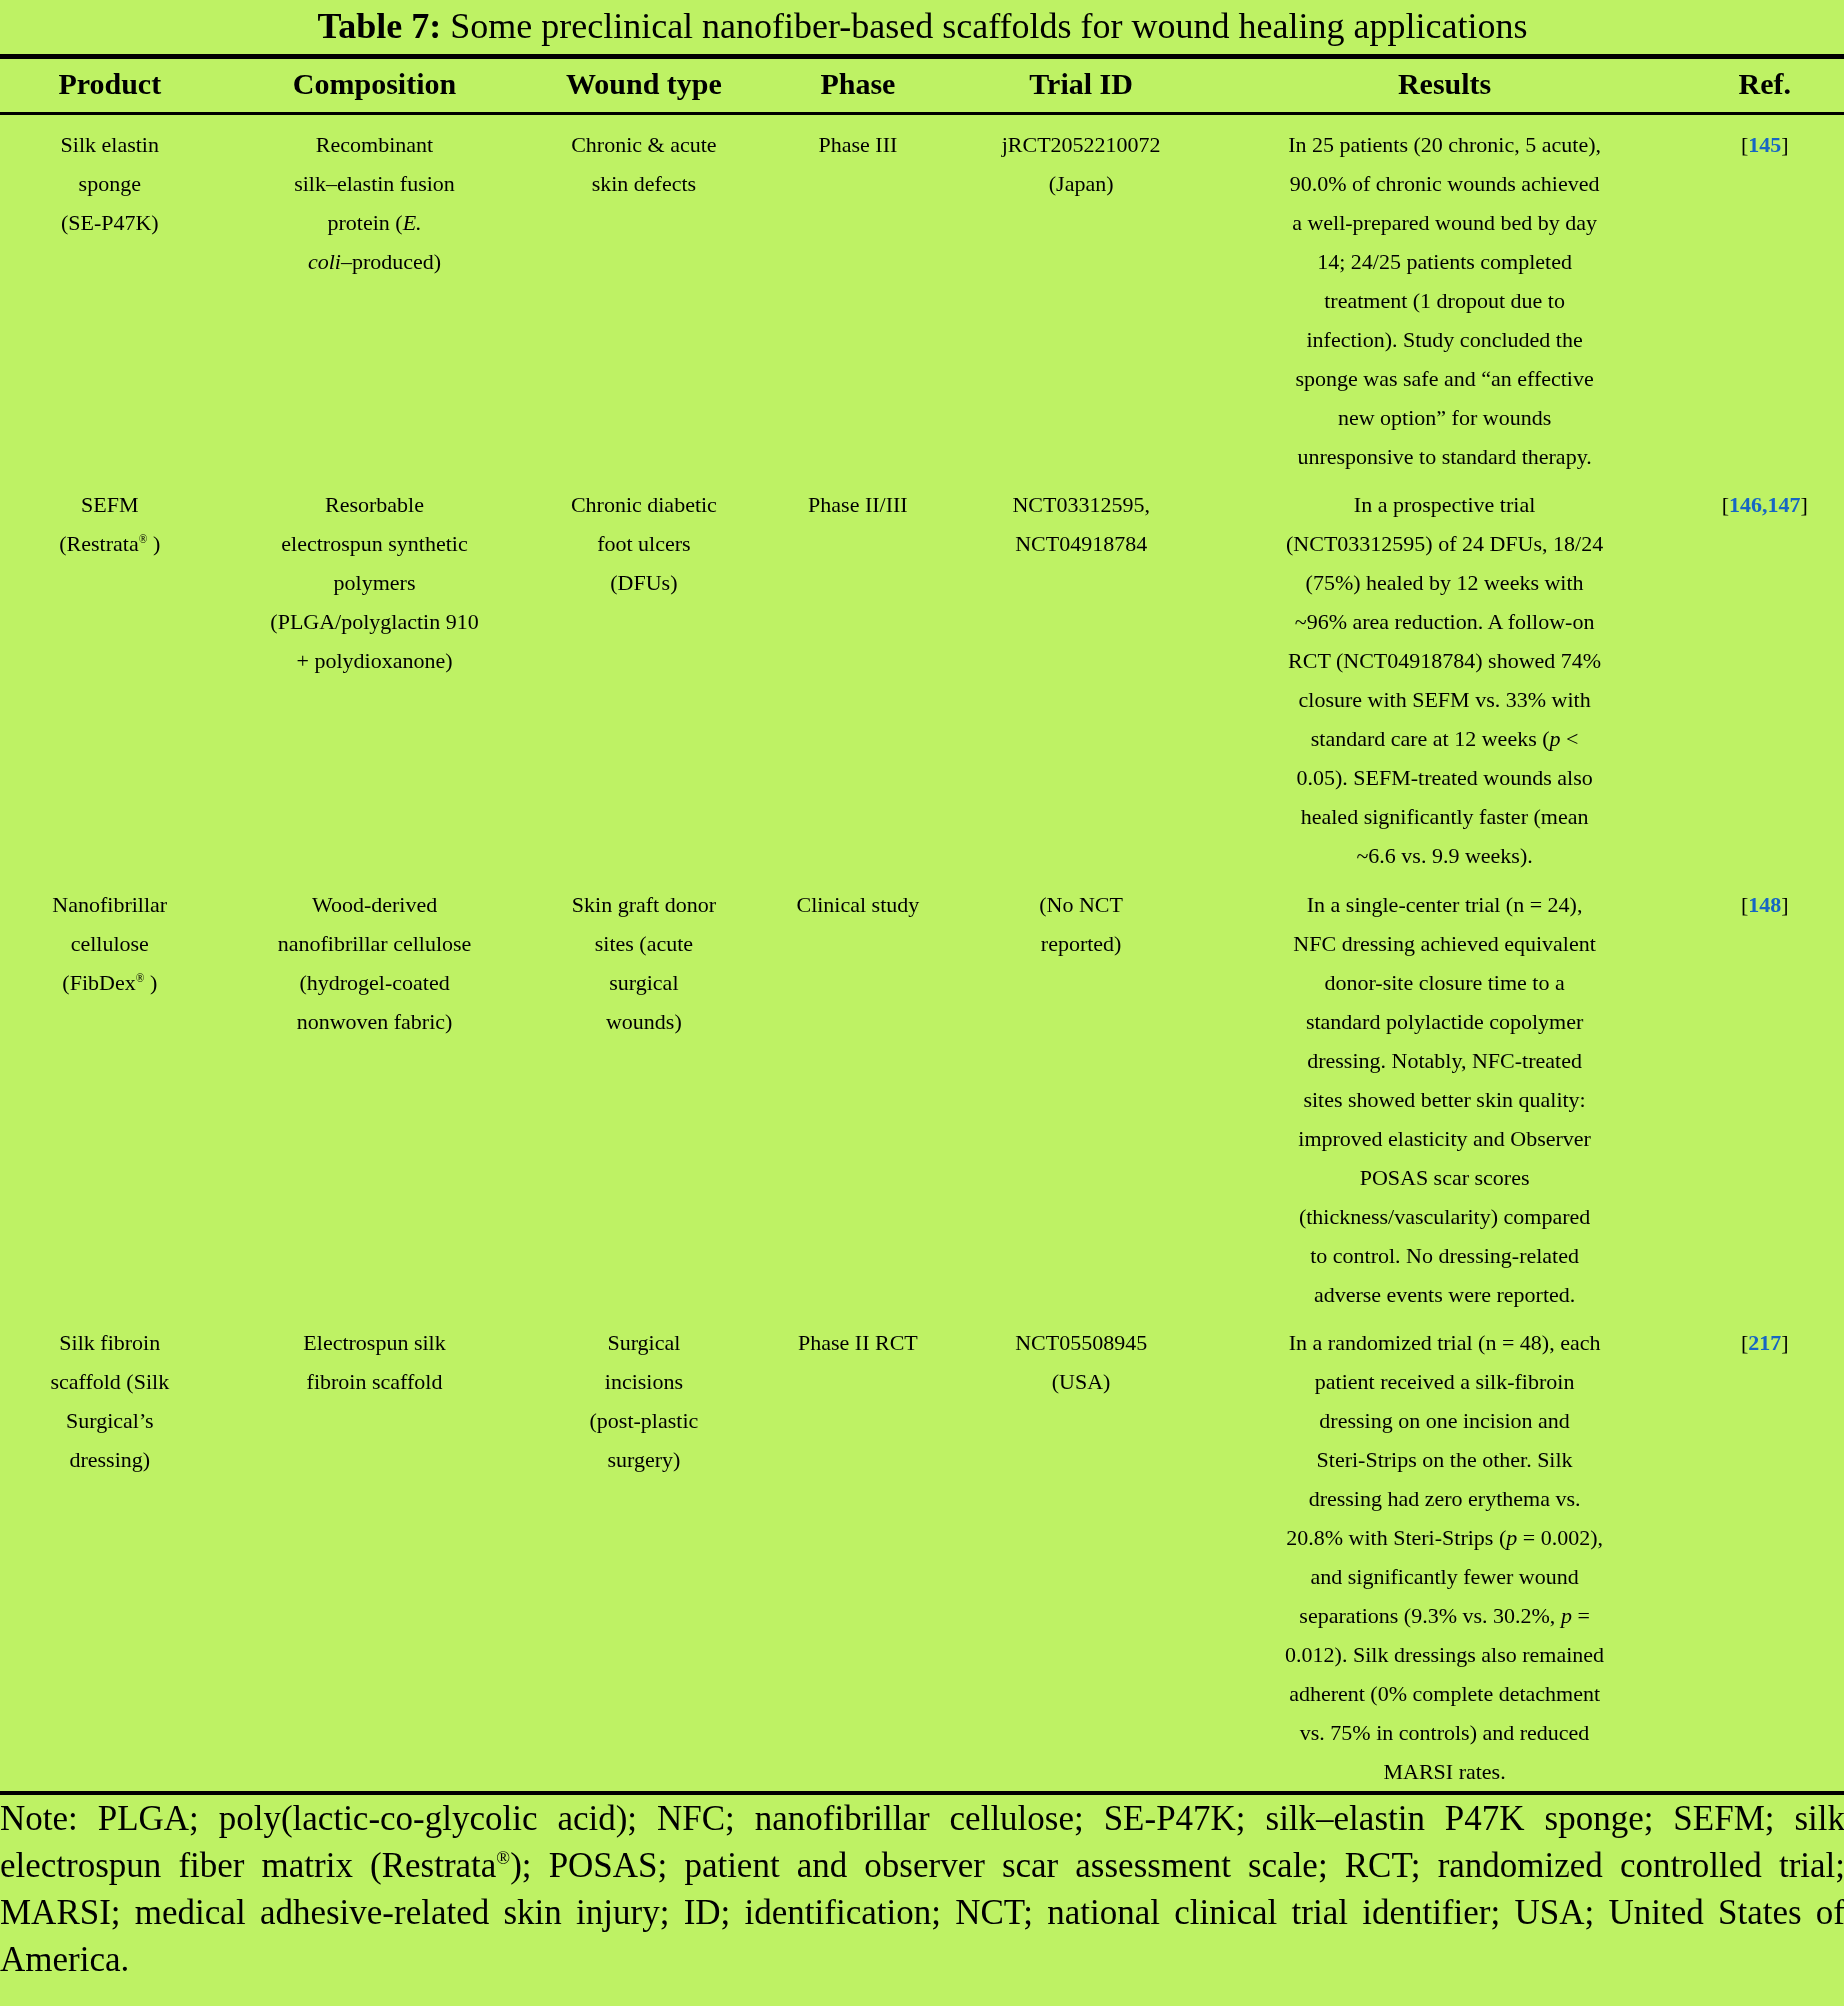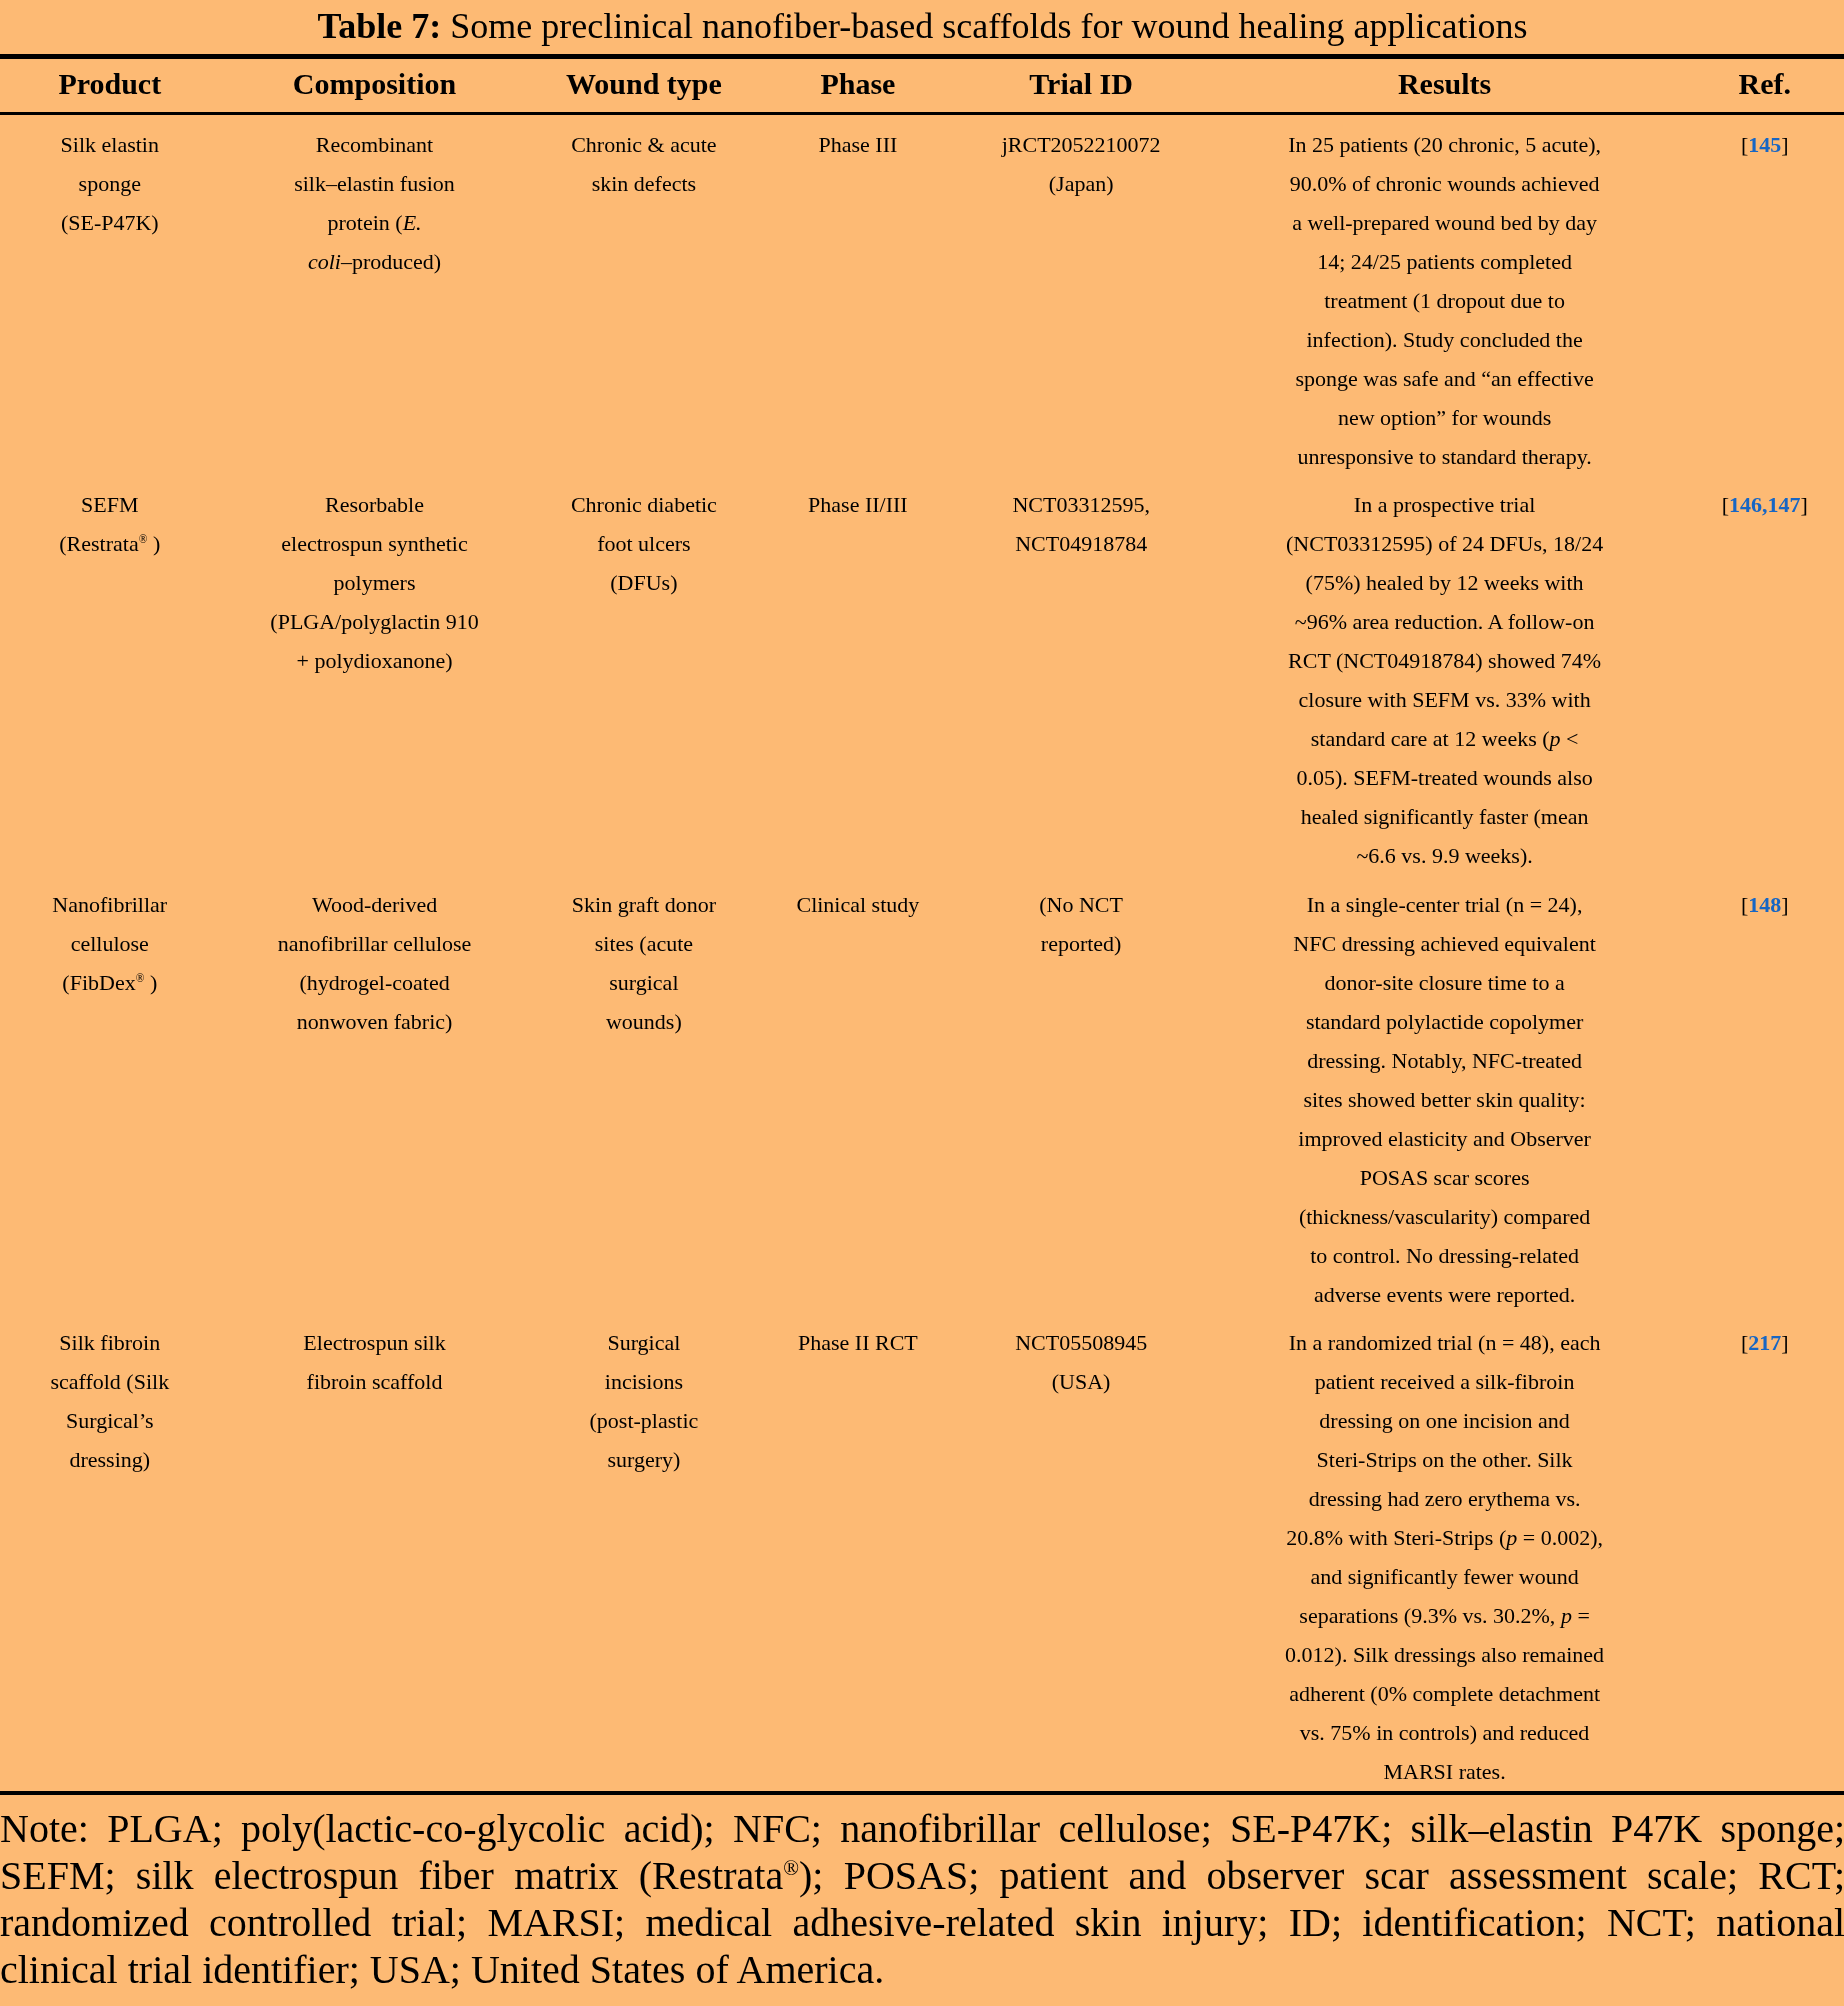--- a/index.html
+++ b/index.html
@@ -1,30 +1,30 @@
 <!DOCTYPE html>
 <html style="--link-color: #1766c4;"><head>
 <meta charset="utf-8">
 <style>
   * { margin:0; padding:0; box-sizing:border-box; }
   html, body { background:#ffffff; }
   body { color:#000; font-family:"Liberation Serif","DejaVu Serif",serif; }
-  .page { width:1845px; height:2006px; background:#fdba74; overflow:hidden; }
+  .page { width:1845px; height:2006px; background:#bef264; overflow:hidden; }
   .caption { text-align:center; font-size:36px; line-height:44px; padding-top:3.8px; }
   .caption .cap-label { font-weight:bold; }
   table.tbl { width:100%; border-collapse:collapse; table-layout:fixed; margin-top:6px;
               border-top:5.7px solid #000; border-bottom:4.8px solid #000; }
   thead th { font-weight:bold; font-size:30px; line-height:36px; padding:7.6px 3.8px 9.6px;
              text-align:center; border-bottom:3.8px solid #000; }
   tbody td { vertical-align:top; text-align:center; font-size:22px; line-height:39px;
              padding:9.6px 3.8px 0; white-space:pre-line; }
   .s-i { font-style:italic; }
   .s-sup { font-size:0.52em; vertical-align:super; line-height:0; }
   .s-ref { color:var(--link-color,#1766c4);font-weight:bold; }
-  .note { font-size:40px; line-height:47px; text-align:justify; padding-top:10px; }
+  .note { font-size:35px; line-height:47px; text-align:justify; padding-top:0; }
 </style>
 </head>
 <body>
 
 <div class="page">
 
   <div class="caption">
     <span class="cap-label">Table 7:</span><span> Some preclinical nanofiber-based scaffolds for wound healing applications</span>
   </div>
 

